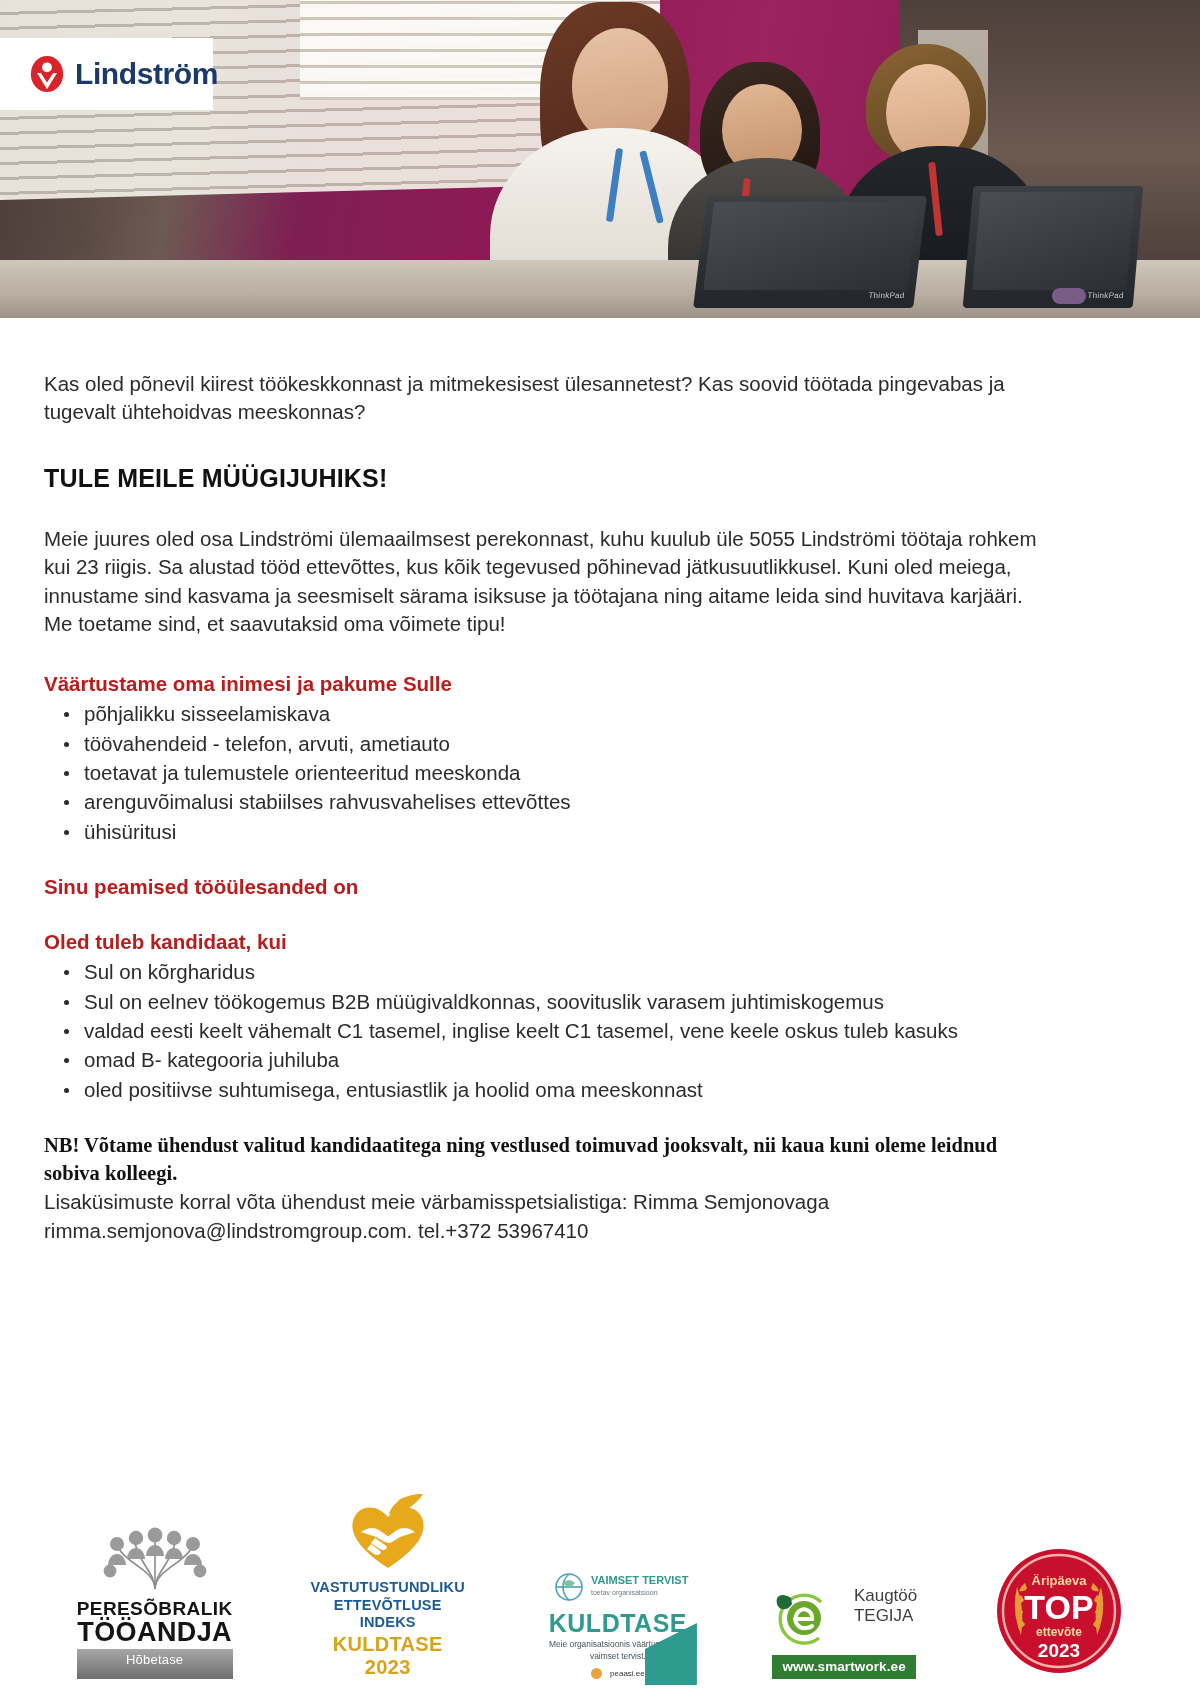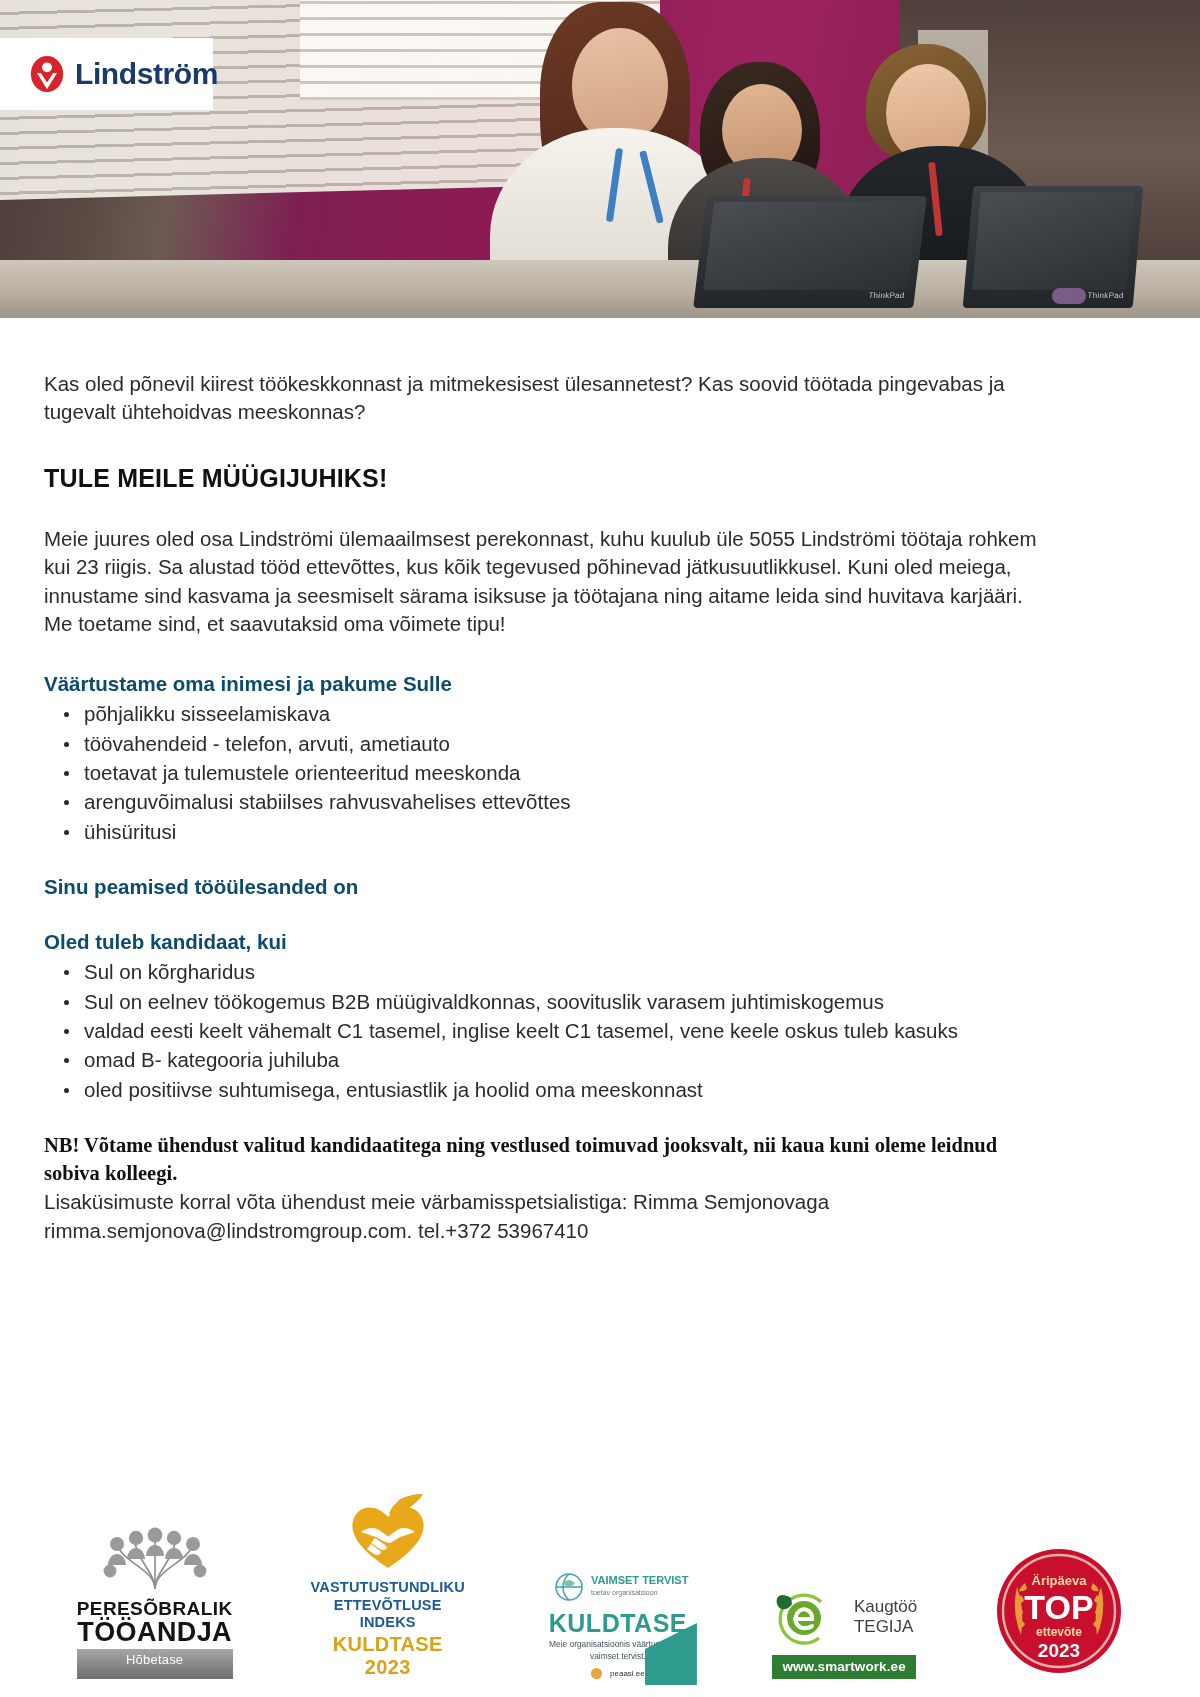--- a/index.html
+++ b/index.html
@@ -198,21 +198,21 @@
     font-size: 25px;
     letter-spacing: 0.2px;
     color: #111111;
     margin: 0 0 30px 0;
   }
   .body-para { margin-bottom: 32px; max-width: 1000px; }
   .sec { margin-bottom: 27px; }
   .sec-title {
     font-weight: bold;
     font-size: 20.5px;
-    color: #0c4a6e;
+    color: #b91c1c;
     margin: 0 0 2px 0;
   }
   ul.bullets {
     margin: 0;
     padding-left: 40px;
     list-style: none;
   }
   ul.bullets li {
     position: relative;
     margin: 0 0 1px 0;
@@ -274,21 +274,21 @@
   .b3-foot { margin-top: 6px; display: flex; align-items: center; justify-content: center; gap: 8px; }
   .b3-dot { width: 11px; height: 11px; border-radius: 50%; background: #e8a33a; }
   .b3-pesmi { font-size: 8px; color: #333; }
   .b3-corner {
     position: absolute; right: -4px; bottom: -6px;
     width: 52px; height: 62px;
     background: #2f9a8e;
     clip-path: polygon(0 42%, 100% 0, 100% 100%, 0 100%);
   }
   
-  .b4-row { display: flex; align-items: center; gap: 19px; justify-content: center; }
+  .b4-row { display: flex; gap: 19px; justify-content: center; }
   .b4-art { width: 64px; height: 62px; }
   .b4-t1 { font-size: 17px; color: #3f3f3f; line-height: 1.18; text-align: left; }
   .b4-url {
     margin-top: 7px;
     background: #2e7d32;
     color: #ffffff;
     font-weight: bold;
     font-size: 13.5px;
     padding: 4px 10px 5px;
     display: inline-block;

